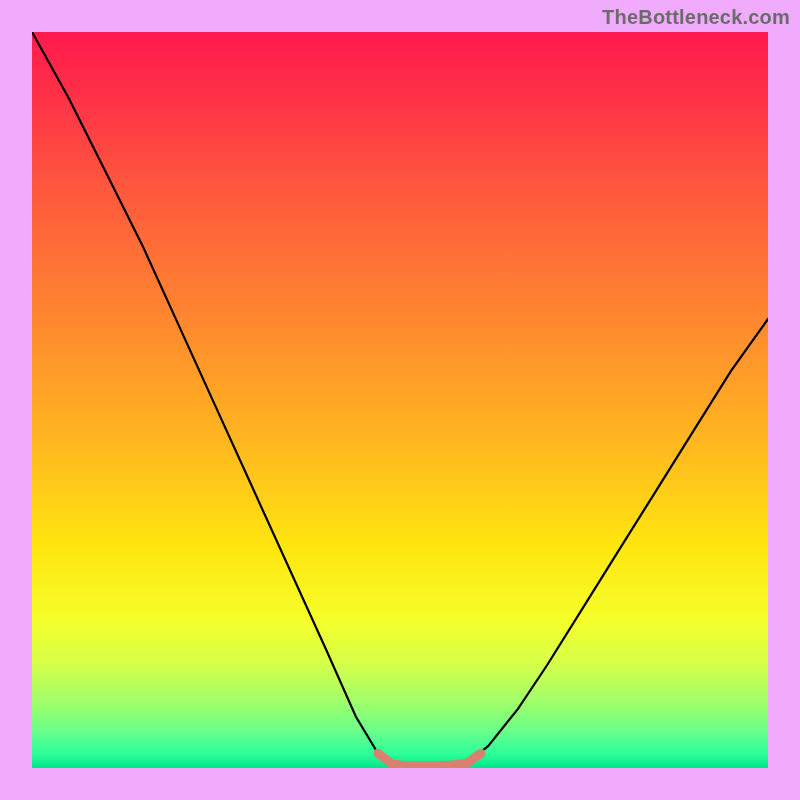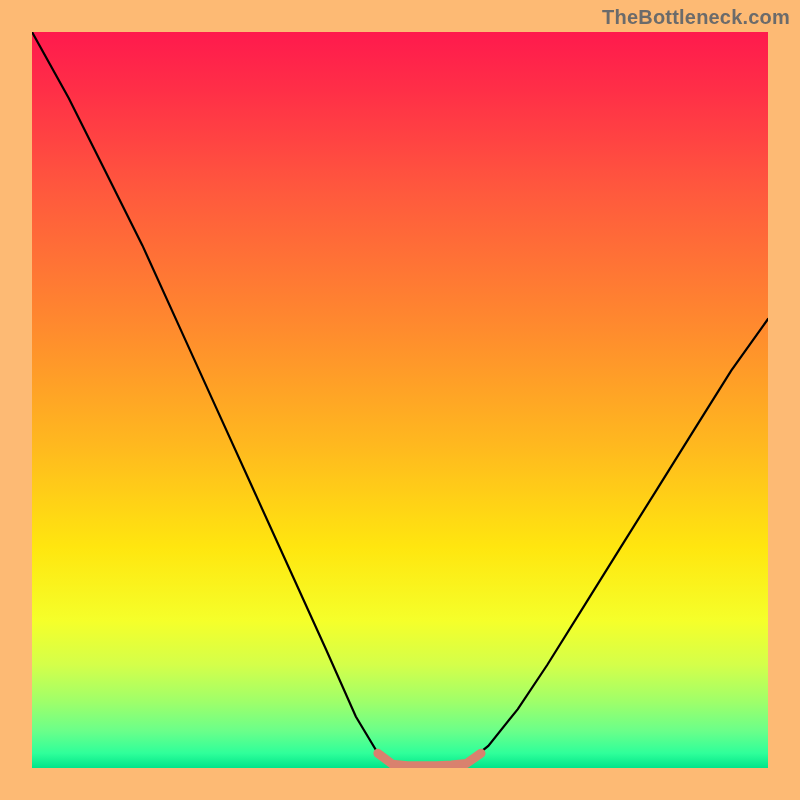--- a/index.html
+++ b/index.html
@@ -10,21 +10,21 @@
     background: #000;
     overflow: hidden;
     font-family: Arial, Helvetica, sans-serif;
   }
   .frame {
     position: absolute;
     top: 0;
     left: 0;
     width: 800px;
     height: 800px;
-    background: #fdba74;
+    background: #f0abfc;
   }
   .plot {
     position: absolute;
     top: 32px;
     left: 32px;
     width: 736px;
     height: 736px;
     overflow: hidden;
   }
   .gradient {

